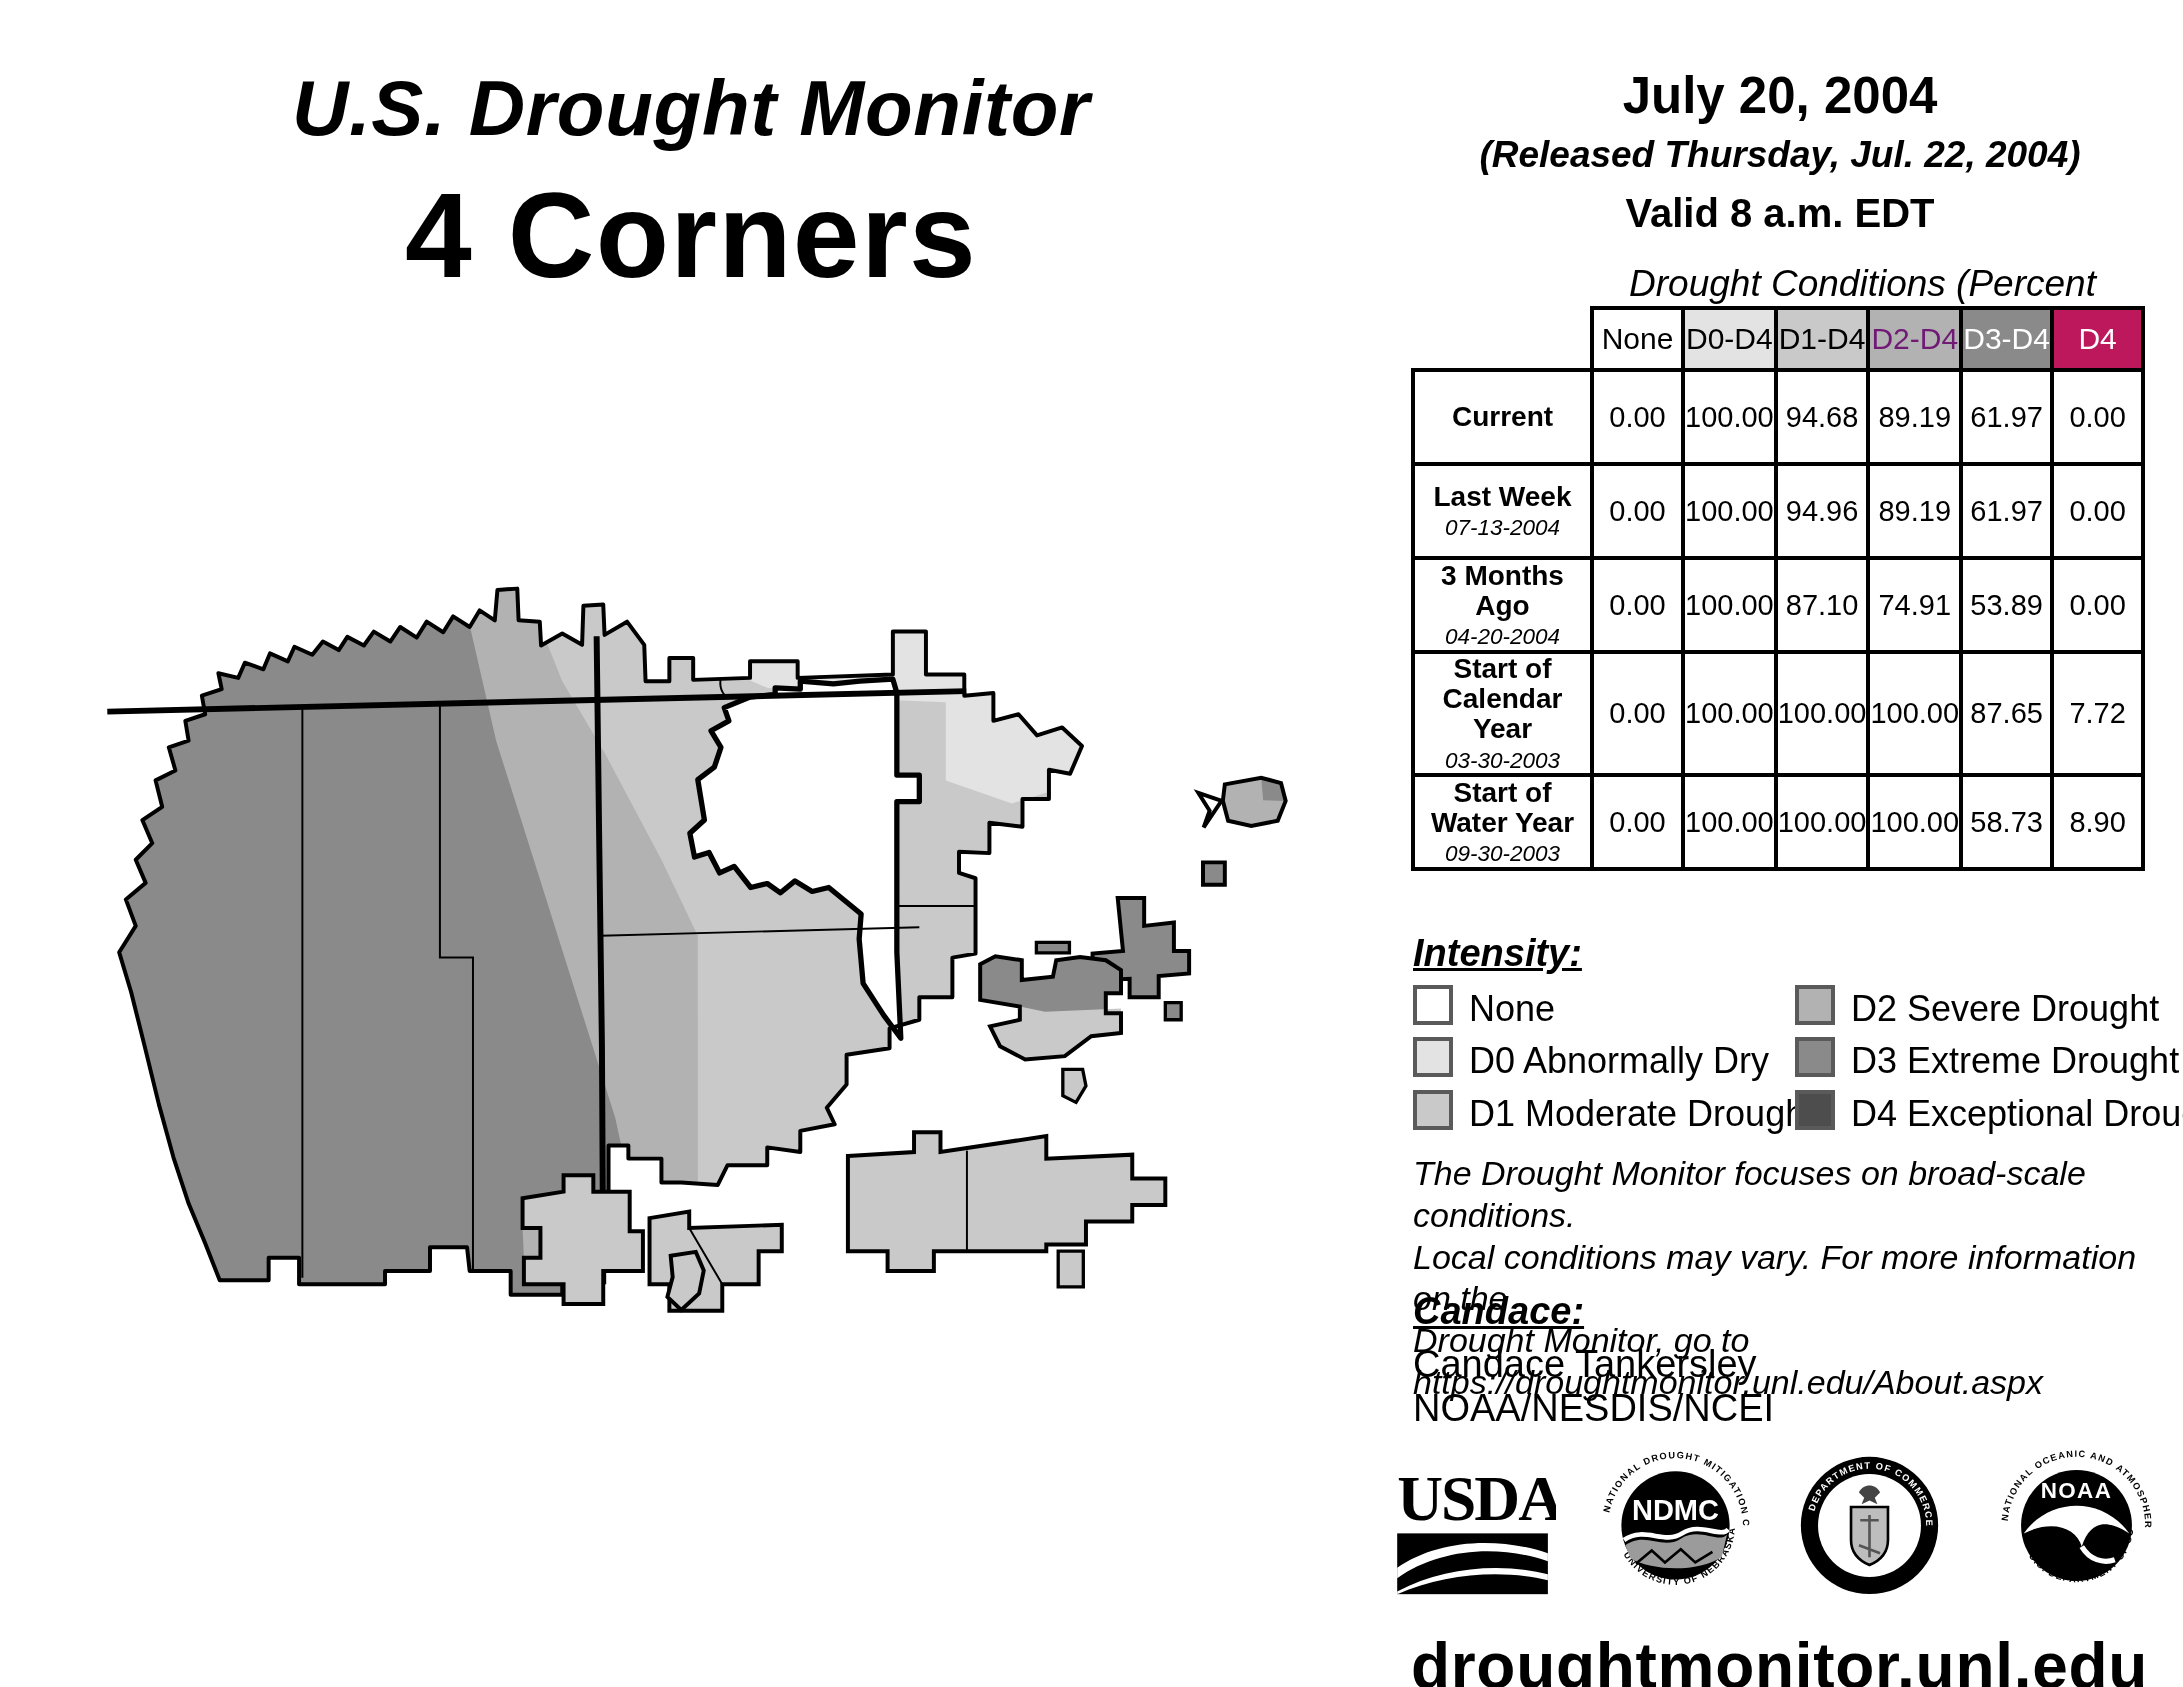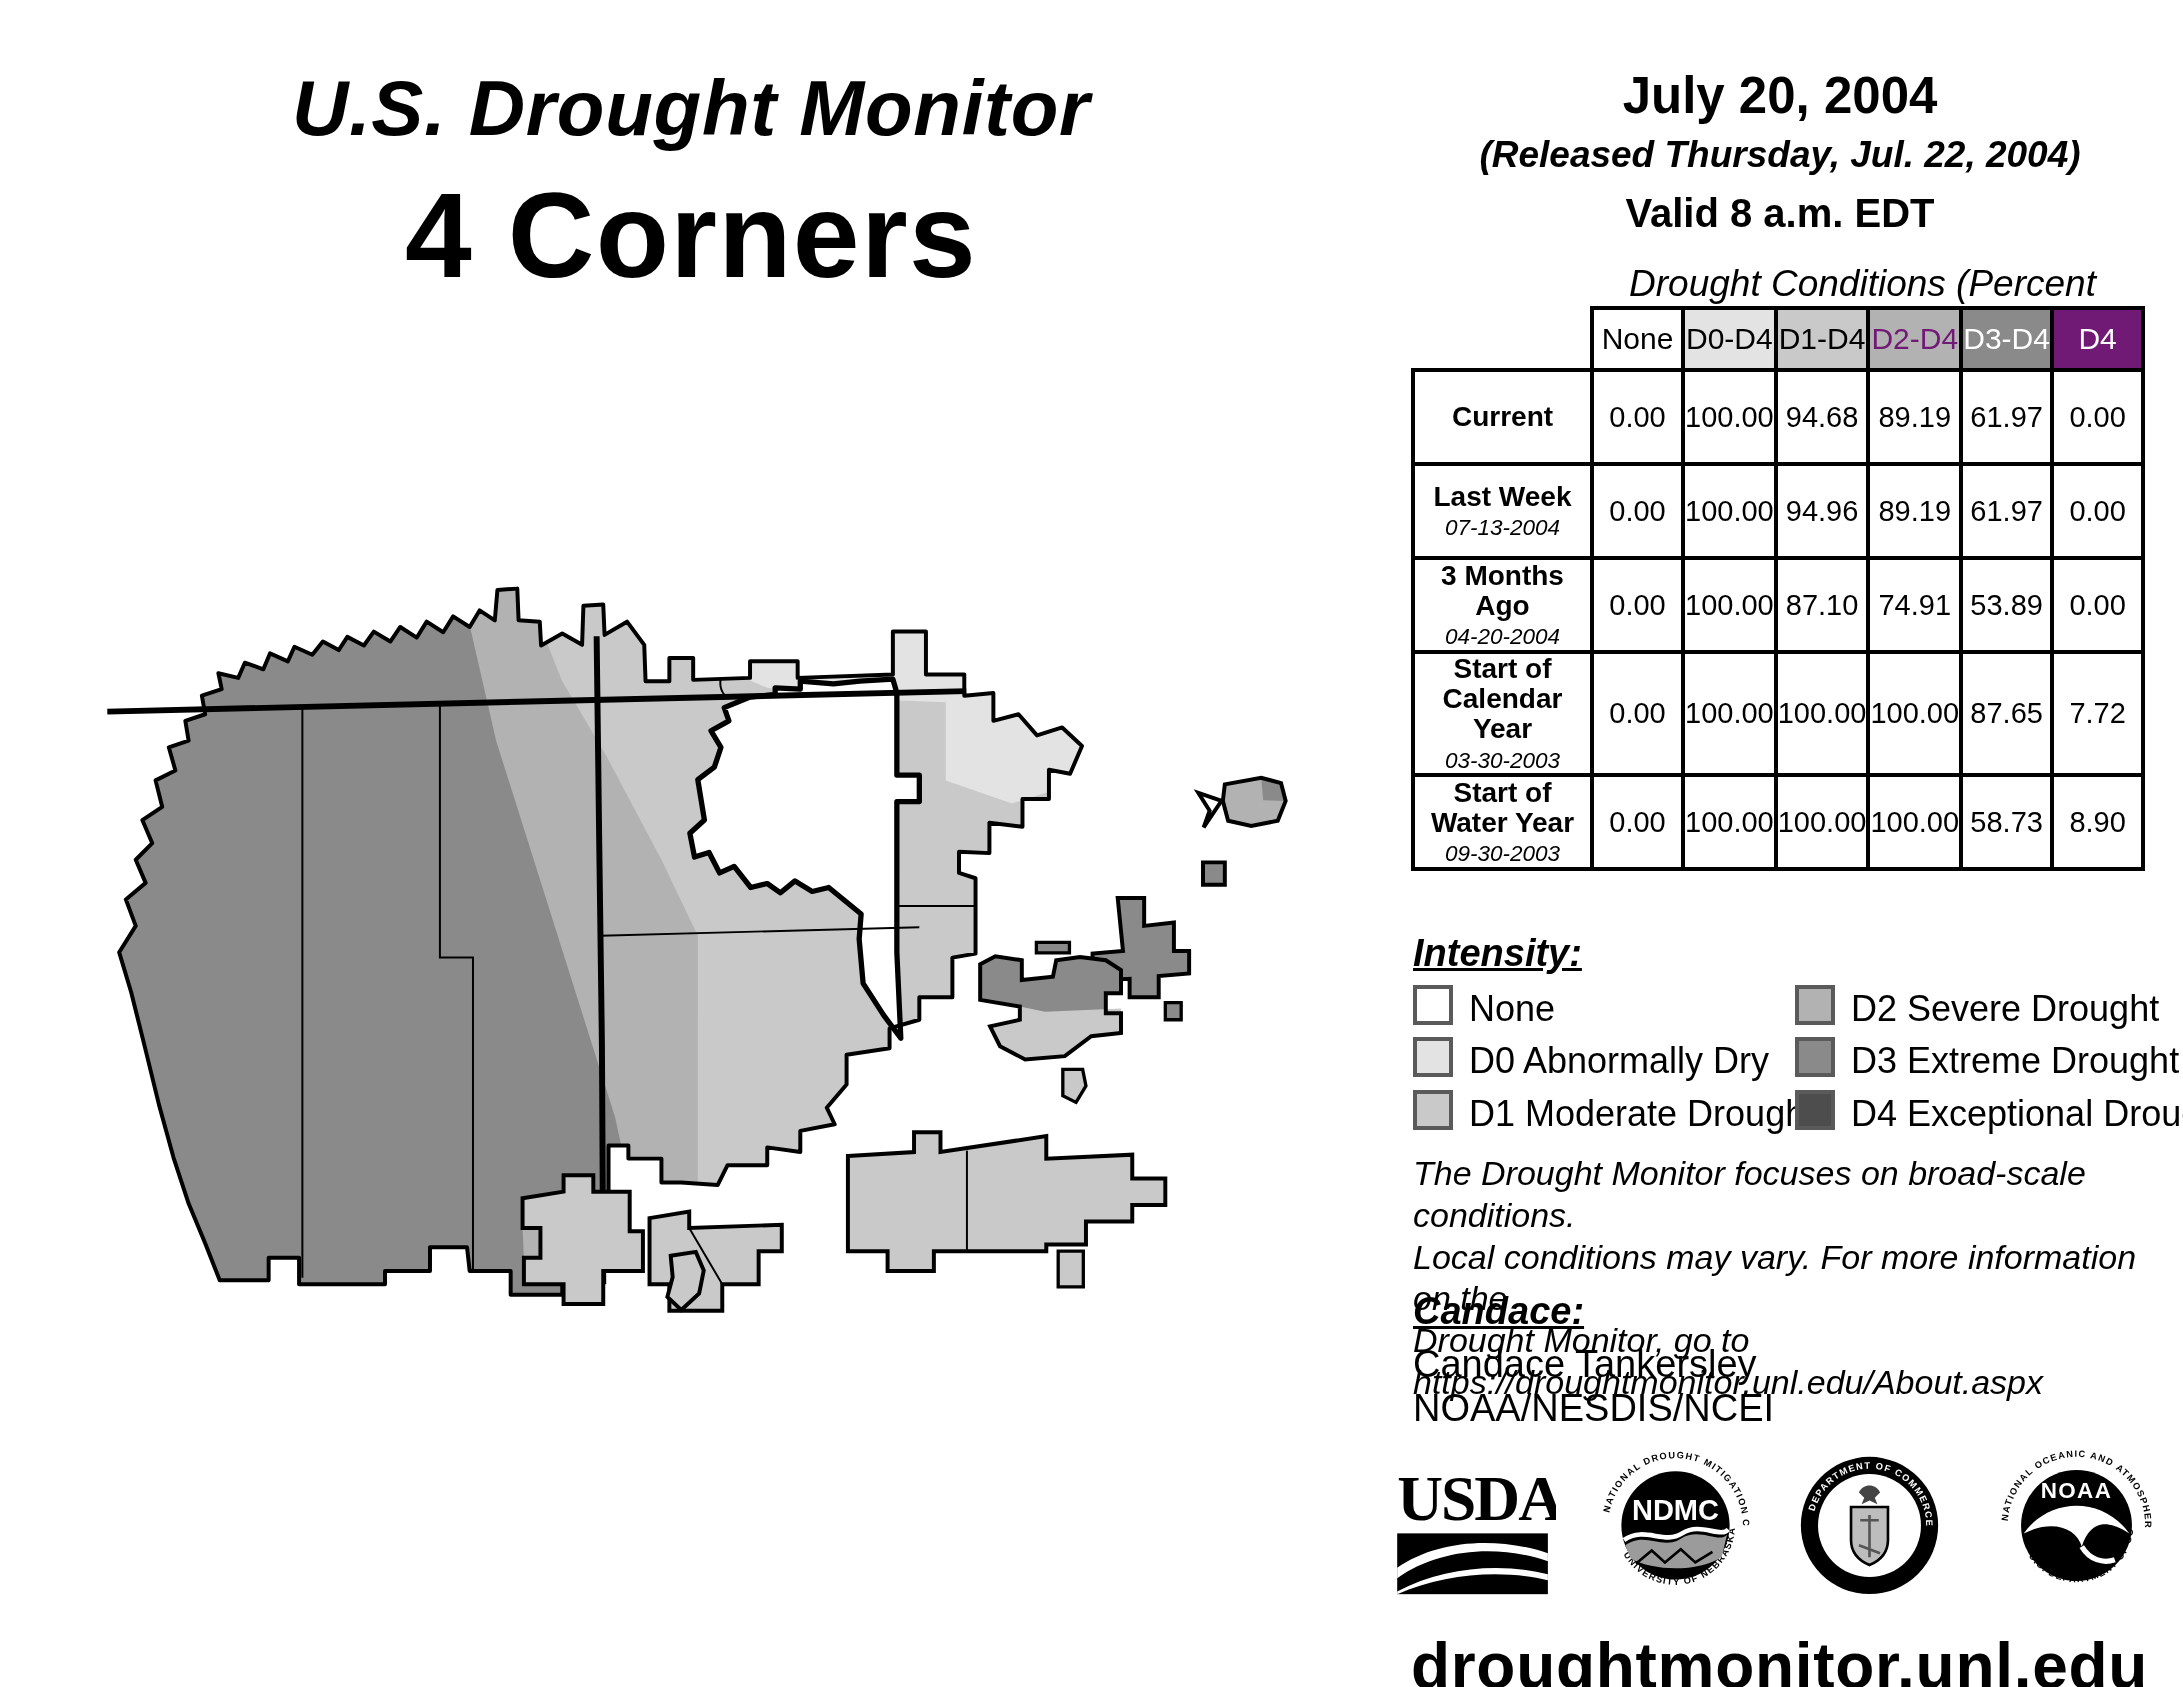--- a/index.html
+++ b/index.html
@@ -64,21 +64,21 @@
       <col class="datacol">
     </colgroup>
   <thead>
     <tr>
       <th class="corner"></th>
     <th style="background: rgb(255, 255, 255); color: rgb(0, 0, 0);">None</th>
         <th style="background: rgb(227, 227, 227); color: rgb(0, 0, 0);">D0-D4</th>
         <th style="background: rgb(201, 201, 201); color: rgb(0, 0, 0);">D1-D4</th>
         <th style="background: rgb(178, 178, 178); color: #701a75;">D2-D4</th>
         <th style="background: rgb(138, 138, 138); color: rgb(255, 255, 255);">D3-D4</th>
-        <th style="background: #701a75; color: rgb(255, 255, 255);">D4</th>
+        <th style="background: #be185d; color: rgb(255, 255, 255);">D4</th>
       </tr>
   </thead>
   <tbody>
       <tr>
         <th><div>Current</div></th>
         <td>0.00</td>
         <td>100.00</td>
         <td>94.68</td>
         <td>89.19</td>
         <td>61.97</td>

